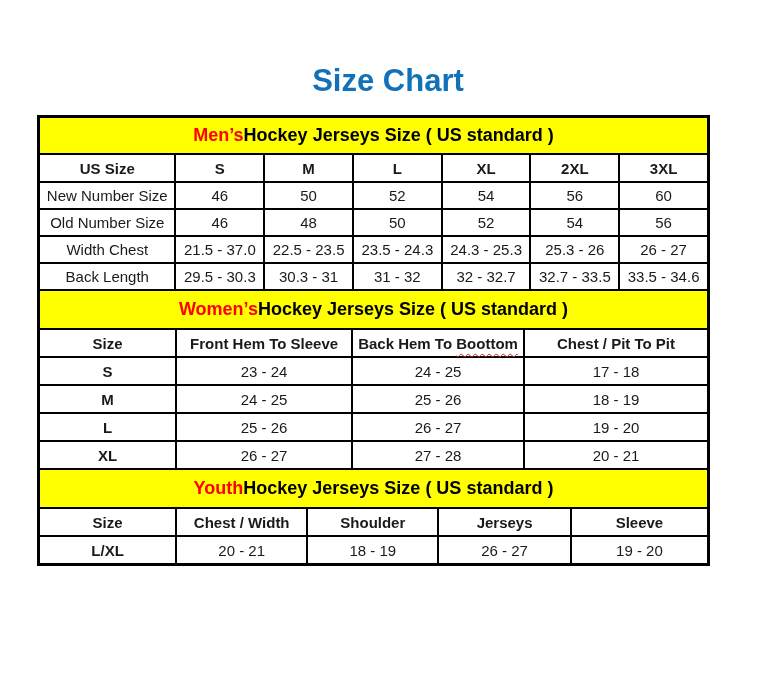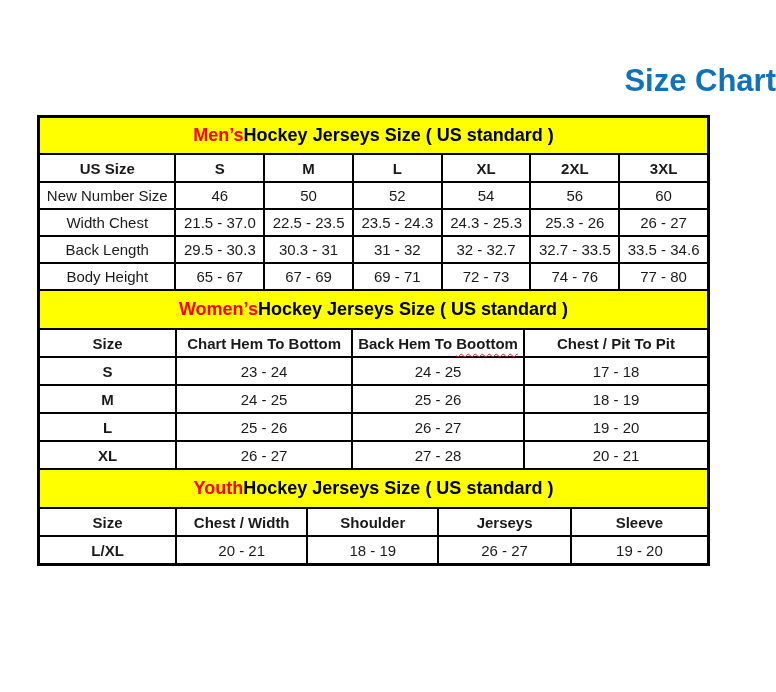--- a/index.html
+++ b/index.html
@@ -11,21 +11,21 @@
   }
   *{box-sizing:border-box;margin:0;padding:0;}
   html,body{background:#ffffff;}
   body{
     width:776px;height:692px;overflow:hidden;
     font-family:"Liberation Sans",sans-serif;
     color:var(--ink);
   }
   .page{padding-top:64px;}
   h1.page-title{
-    text-align:right;
+    text-align:center;
     color:var(--title-blue);
     font-size:31px;
     font-weight:700;
     letter-spacing:0px;
     line-height:1.1;
     margin-bottom:17px;
   }
   .chart{
     width:673px;
     margin-left:37px;
@@ -123,66 +123,66 @@
             <tr>
               <td>New Number Size</td>
               <td>46</td>
               <td>50</td>
               <td>52</td>
               <td>54</td>
               <td>56</td>
               <td>60</td>
             </tr>
             <tr>
+              <td>Old Number Size</td>
+              <td>46</td>
+              <td>48</td>
+              <td>50</td>
+              <td>52</td>
+              <td>54</td>
+              <td>56</td>
+            </tr>
+            <tr>
               <td>Width Chest</td>
               <td>21.5 - 37.0</td>
               <td>22.5 - 23.5</td>
               <td>23.5 - 24.3</td>
               <td>24.3 - 25.3</td>
               <td>25.3 - 26</td>
               <td>26 - 27</td>
             </tr>
             <tr>
               <td>Back Length</td>
               <td>29.5 - 30.3</td>
               <td>30.3 - 31</td>
               <td>31 - 32</td>
               <td>32 - 32.7</td>
               <td>32.7 - 33.5</td>
               <td>33.5 - 34.6</td>
-            </tr>
-            <tr>
-              <td>Body Height</td>
-              <td>65 - 67</td>
-              <td>67 - 69</td>
-              <td>69 - 71</td>
-              <td>72 - 73</td>
-              <td>74 - 76</td>
-              <td>77 - 80</td>
             </tr>
           </tbody>
         </table>
     </section>
 
     <section class="sec">
       <div class="sec-header">
         <span class="hl">Women’s</span>
           <span> Hockey Jerseys Size ( US standard )</span>
       </div>
       <table class="t-women">
         <colgroup>
           <col class="c0">
             <col class="c1">
             <col class="c2">
             <col class="c3">
         </colgroup>
       <thead>
             <tr>
               <th>Size</th>
-              <th>Chart Hem To Bottom</th>
+              <th>Front Hem To Sleeve</th>
               <th><span>Back Hem To </span><span class="wavy">Boottom</span></th>
               <th>Chest / Pit To Pit</th>
             </tr>
           </thead>
           <tbody>
             <tr>
               <td>S</td>
               <td>23 - 24</td>
               <td>24 - 25</td>
               <td>17 - 18</td>

